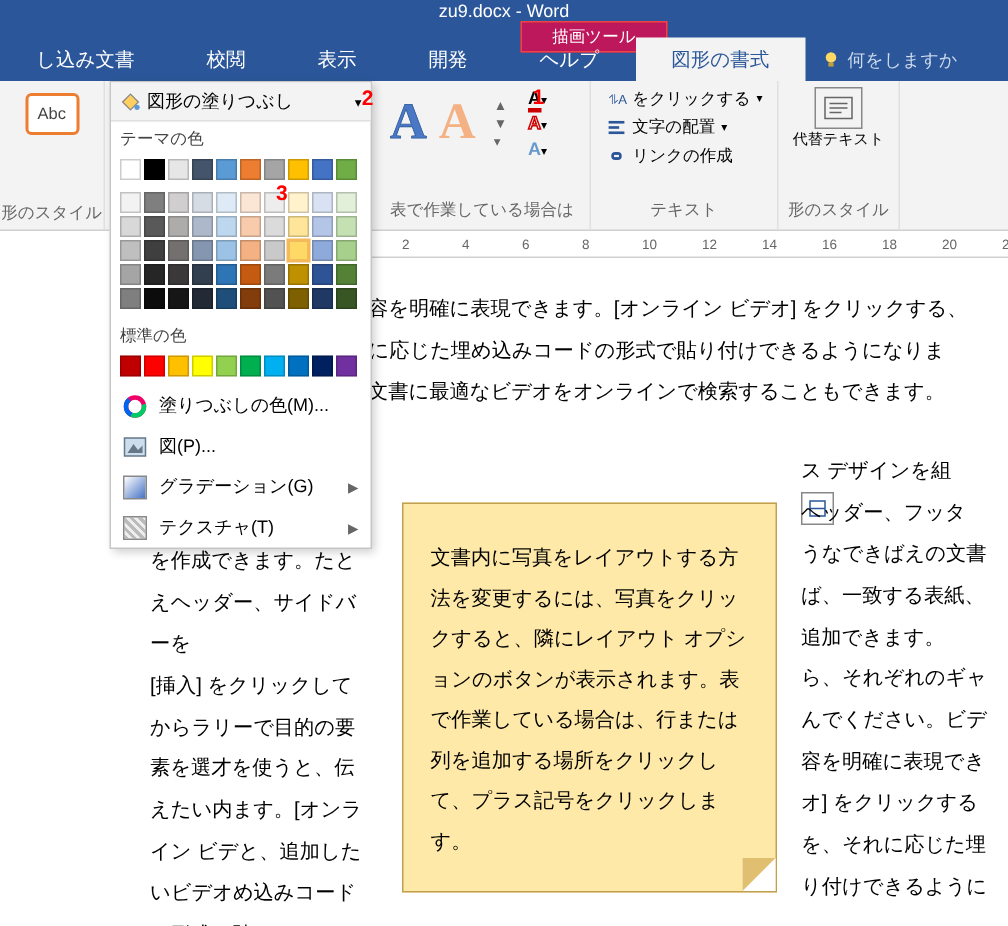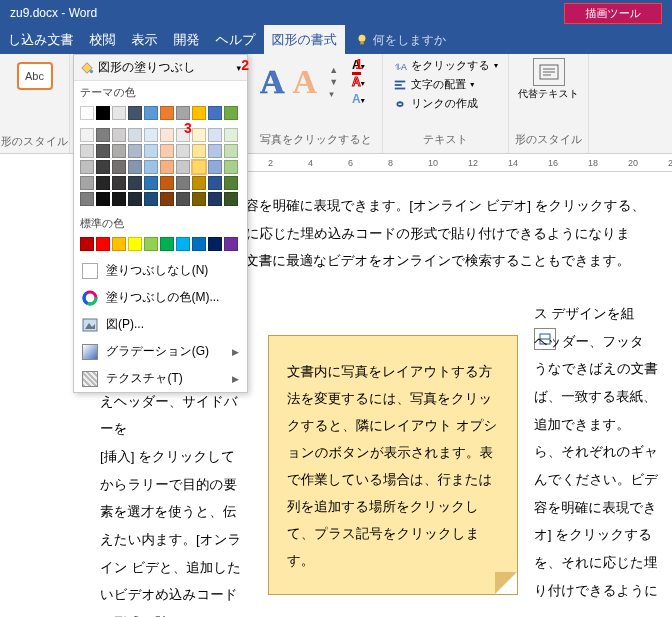--- a/index.html
+++ b/index.html
@@ -1,21 +1,21 @@
 <!DOCTYPE html>
 <html><head>
 <meta charset="utf-8">
 <style>
   * { margin: 0; padding: 0; box-sizing: border-box; font-family: "Yu Gothic", "Meiryo", sans-serif; }
   body { width: 672px; height: 617px; overflow: hidden; background: #fff; font-size: 12px; }
-  .titlebar { height: 26px; background: #2b579a; color: #fff; display: flex; align-items: center; padding: 0 10px; }
+  .titlebar { height: 26px; background: #2b579a; color: #fff; display: flex; align-items: center; padding: 0 10px; flex-direction: column; }
   .titlebar .title { flex: 1; font-size: 12px; }
   .titlebar .context-tab { background: #be185d; border: 1px solid #ef4444; padding: 2px 20px; margin-left: 120px; font-size: 11px; }
   .menubar { height: 28px; background: #2b579a; color: #fff; display: flex; align-items: center; }
-  .menubar .tab { padding: 6px 8px; font-size: 13px; cursor: pointer; }
+  .menubar .tab { padding: 6px 24px; font-size: 13px; cursor: pointer; }
   .menubar .tab.active { background: #f3f3f3; color: #2b579a; position: relative; text-align: center; }
   .menubar .search { display: flex; align-items: center; margin-left: 10px; gap: 4px; }
   .menubar .search input { background: transparent; border: none; color: #fff; font-size: 12px; width: 90px; }
   .menubar .search input::placeholder { color: #cdd9ec; }
   .red-marker { position: absolute; color: #ff0000; font-weight: bold; font-size: 14px; z-index: 100; }
   .ribbon { height: 100px; background: #f3f3f3; border-bottom: 1px solid #d0d0d0; display: flex; position: relative; }
   .ribbon-group { border-right: 1px solid #e0e0e0; padding: 4px 8px 2px 8px; display: flex; flex-direction: column; }
   .ribbon-group .label { font-size: 11px; color: #666; text-align: center; margin-top: auto; padding: 2px 0; white-space: nowrap; overflow: hidden; }
   .shape-styles { width: 70px; display: flex; flex-direction: column; align-items: center; }
   .shape-sample { width: 36px; height: 28px; border: 2px solid #ed7d31; border-radius: 4px; background: #fff; display: flex; align-items: center; justify-content: center; color: #444; font-size: 11px; margin-top: 4px; }
@@ -165,24 +165,20 @@
         <div class="color-swatch" style="background: rgb(255, 192, 0);"></div>
         <div class="color-swatch" style="background: rgb(255, 255, 0);"></div>
         <div class="color-swatch" style="background: rgb(146, 208, 80);"></div>
         <div class="color-swatch" style="background: rgb(0, 176, 80);"></div>
         <div class="color-swatch" style="background: rgb(0, 176, 240);"></div>
         <div class="color-swatch" style="background: rgb(0, 112, 192);"></div>
         <div class="color-swatch" style="background: rgb(0, 32, 96);"></div>
         <div class="color-swatch" style="background: rgb(112, 48, 160);"></div>
       </div>
     <div class="menu-item">
-      <span class="mi-icon" style="border:1px solid #aaa;"></span>
-      <span>塗りつぶしなし(N)</span>
-    </div>
-    <div class="menu-item">
       <svg class="mi-icon" viewBox="0 0 16 16">
           <circle cx="8" cy="8" r="6" fill="none" stroke="#e06" stroke-width="3"></circle>
           <circle cx="8" cy="8" r="6" fill="none" stroke="#0c6" stroke-width="3" stroke-dasharray="12 24"></circle>
           <circle cx="8" cy="8" r="6" fill="none" stroke="#06e" stroke-width="3" stroke-dasharray="12 24" stroke-dashoffset="-12"></circle>
         </svg>
       <span>塗りつぶしの色(M)...</span>
     </div>
     <div class="menu-item">
       <svg class="mi-icon" viewBox="0 0 16 16">
           <rect x="1" y="2" width="14" height="12" fill="#cde" stroke="#678"></rect>
@@ -210,21 +206,21 @@
         <span style="font-size:9px;color:#666;">▲</span>
         <span style="font-size:9px;color:#666;">▼</span>
         <span style="font-size:9px;color:#666;">▾</span>
       </div>
       <div style="display:flex;flex-direction:column;gap:3px;margin-left:6px;">
         <div class="btn"><span style="font-weight:bold;border-bottom:3px solid #c00;">A</span><span style="font-size:8px;">▾</span></div>
         <div class="btn"><span style="font-weight:bold;-webkit-text-stroke:1px #c00;color:transparent;">A</span><span style="font-size:8px;">▾</span></div>
         <div class="btn"><span style="font-weight:bold;color:#69c;">A</span><span style="font-size:8px;">▾</span></div>
       </div>
     </div>
-    <div class="label">写真をクリックすると</div>
+    <div class="label">表で作業している場合は</div>
   </div>
 
   <div class="ribbon-group text-group">
     <div class="row">
       <svg class="icon-svg" viewBox="0 0 16 16">
           <text x="2" y="12" font-size="10" fill="#2b579a">⥮A</text>
         </svg>
       <span>をクリックする</span>
         <span style="font-size:8px;">▾</span>
     </div>

